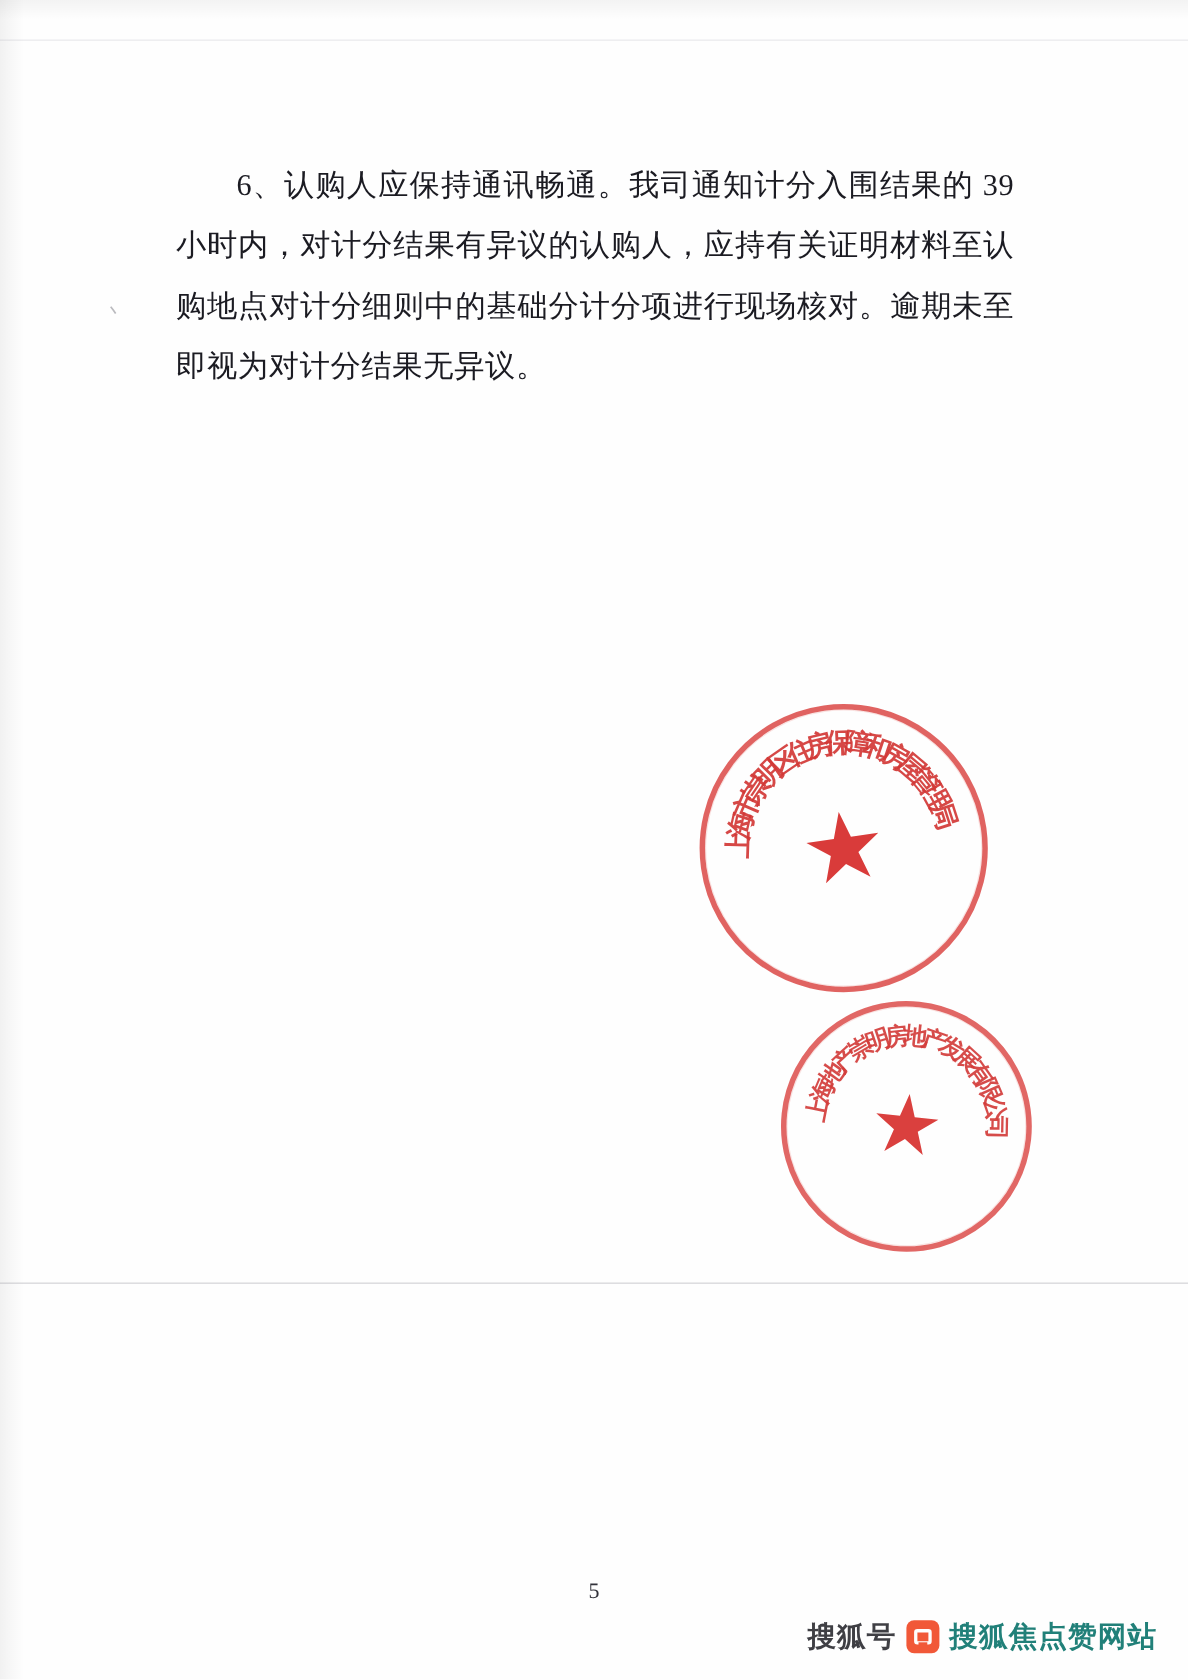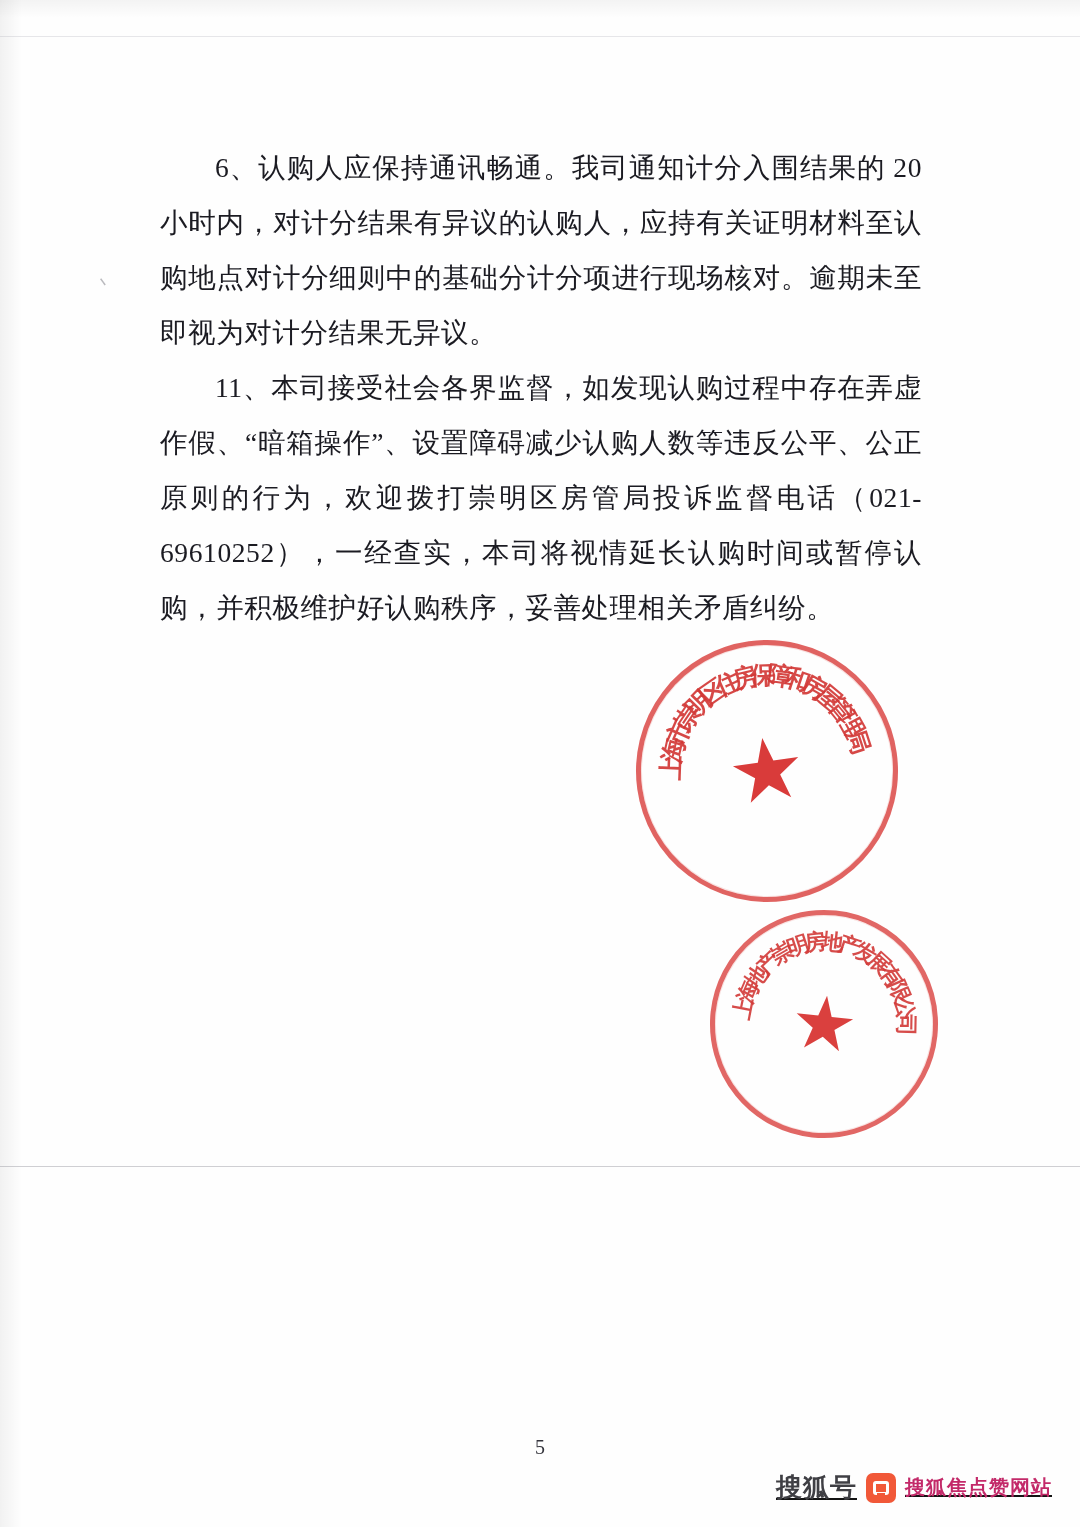--- a/index.html
+++ b/index.html
@@ -120,21 +120,20 @@
   .seal-2 .seal-char { font-size: 22px; }
   
   .watermark {
     position: absolute;
     right: 28px;
     bottom: 22px;
     display: flex;
     align-items: center;
     gap: 9px;
     opacity: 0.92;
-    text-decoration: underline;
   }
   .wm-logo-text {
     font-size: 26px;
     color: #2f2f35;
     font-family: "Liberation Sans", sans-serif;
     font-weight: bold;
     letter-spacing: 1px;
   }
   .wm-badge {
     width: 30px;
@@ -154,22 +153,22 @@
     box-sizing: border-box;
   }
   .wm-badge::after {
     content: "";
     position: absolute;
     left: 11px; top: 20px;
     width: 8px; height: 5px;
     background: #f04b28;
   }
   .wm-site {
-    font-size: 20px;
-    color: #be185d;
+    font-size: 26px;
+    color: #0f766e;
     font-family: "Liberation Sans", sans-serif;
     font-weight: bold;
     letter-spacing: 1px;
   }
   .stray-mark {
     position: absolute;
     left: 95px;
     top: 272px;
     width: 14px;
     height: 22px;
@@ -182,22 +181,21 @@
 
 <div class="page">
 
   <div class="edge-shadow-left"></div>
   <div class="edge-shadow-top"></div>
   <div class="scan-line top"></div>
   <div class="scan-line mid"></div>
   <div class="stray-mark">丶</div>
 
   <div class="doc-body">
-    <p class="para">6、认购人应保持通讯畅通。我司通知计分入围结果的 20 小时内，对计分结果有异议的认购人，应持有关证明材料至认购地点对计分细则中的基础分计分项进行现场核对。逾期未至即视为对计分结果无异议。</p>
-    <p class="para">11、本司接受社会各界监督，如发现认购过程中存在弄虚作假、“暗箱操作”、设置障碍减少认购人数等违反公平、公正原则的行为，欢迎拨打崇明区房管局投诉监督电话（021-69610252），一经查实，本司将视情延长认购时间或暂停认购，并积极维护好认购秩序，妥善处理相关矛盾纠纷。</p>
+    <p class="para">6、认购人应保持通讯畅通。我司通知计分入围结果的 39 小时内，对计分结果有异议的认购人，应持有关证明材料至认购地点对计分细则中的基础分计分项进行现场核对。逾期未至即视为对计分结果无异议。</p>
   </div>
 
   <div class="seal seal-round seal-1">
     <div class="seal-star">★</div>
     <div class="seal-text" id="seal-text-1">
         <span class="seal-char" style="transform: translate(-94.5415px, -16.6702px) rotate(280deg) translate(-50%, -50%);">上</span>
         <span class="seal-char" style="transform: translate(-89.8224px, -33.8813px) rotate(290.667deg) translate(-50%, -50%);">海</span>
         <span class="seal-char" style="transform: translate(-81.999px, -49.9215px) rotate(301.333deg) translate(-50%, -50%);">市</span>
         <span class="seal-char" style="transform: translate(-71.3419px, -64.2365px) rotate(312deg) translate(-50%, -50%);">崇</span>
         <span class="seal-char" style="transform: translate(-58.2193px, -76.3316px) rotate(322.667deg) translate(-50%, -50%);">明</span>

